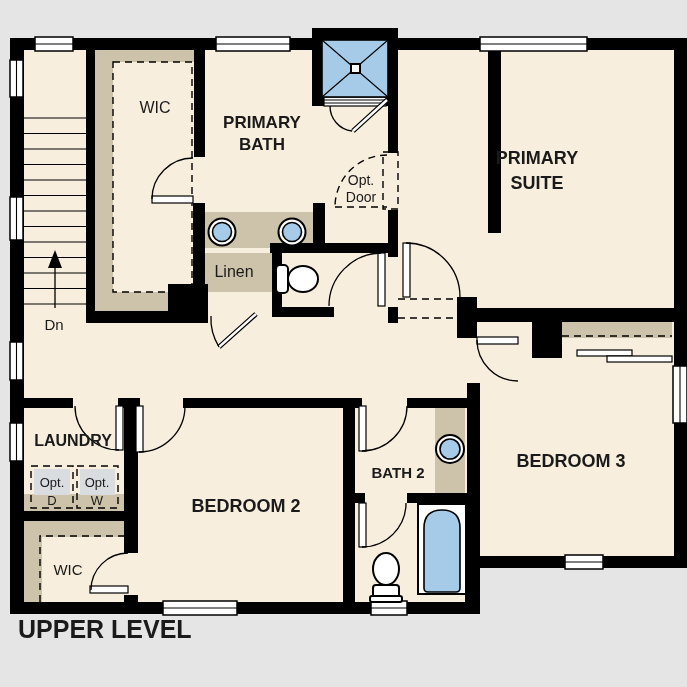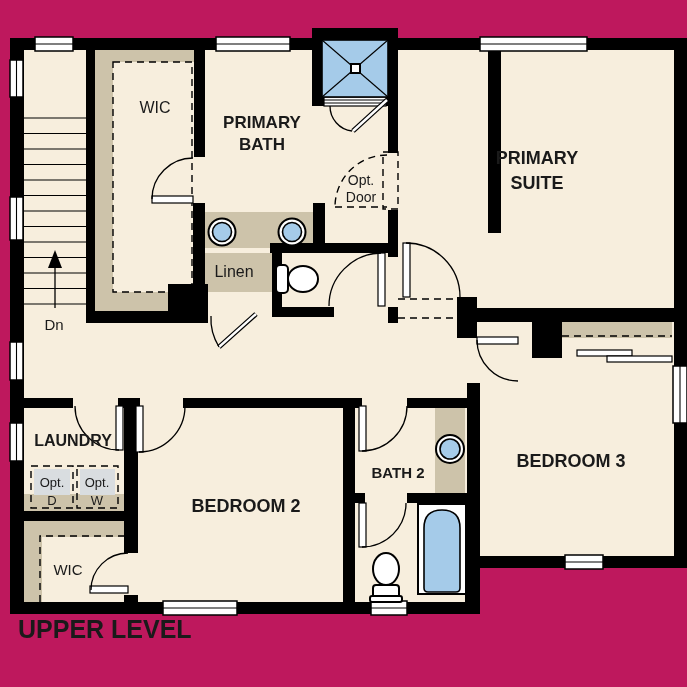--- a/index.html
+++ b/index.html
@@ -1,16 +1,16 @@
 <!DOCTYPE html>
 <html style="--floor: #f7eedd; --shelf: #cdc3aa; --wall: #000000; --blue: #a5cbe9; --gray: #d9dde0; --text: #1a1a1a;"><head>
 <meta charset="utf-8">
 <style>
   html,body{margin:0;padding:0;background:#ffffff;}
-  #stage{position:relative;width:687px;height:687px;background:#be185d;overflow:hidden;}
+  #stage{position:relative;width:687px;height:687px;background:#e5e5e5;overflow:hidden;}
   svg{display:block;}
   svg text{font-family:"Liberation Sans","DejaVu Sans",sans-serif;fill:var(--text,#1a1a1a);}
   .b{font-weight:bold;}
   .floor{fill:var(--floor,#f7eedd);}
   .wall{fill:var(--wall,#000);}
   .tan{fill:var(--shelf,#cdc3aa);}
   .blue{fill:var(--blue,#a5cbe9);stroke:#000;stroke-width:1.6;}
   .gray{fill:var(--gray,#d9dde0);}
   .win{fill:#ffffff;stroke:#000;stroke-width:1.5;}
   .leaf{fill:#ffffff;stroke:#000;stroke-width:1.2;}

